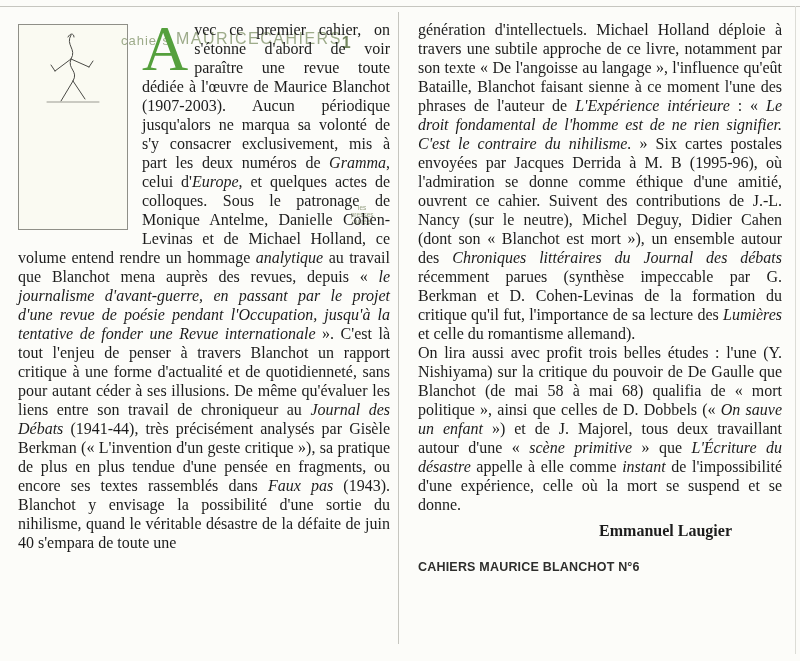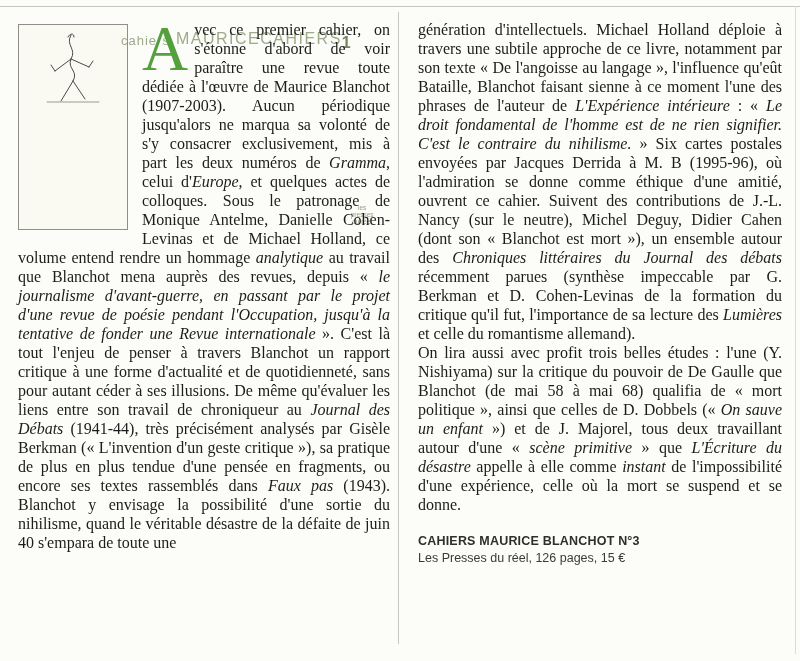--- a/index.html
+++ b/index.html
@@ -112,21 +112,21 @@
     <p class="body-text"><span class="dropcap">A</span><span><span>vec ce premier cahier, on s'étonne d'abord de voir paraître une revue toute dédiée à l'œuvre de Maurice Blanchot (1907-2003). Aucun périodique jusqu'alors ne marqua sa volonté de s'y consacrer exclusivement, mis à part les deux numéros de </span><em>Gramma</em><span>, celui d'</span><em>Europe</em><span>, et quelques actes de colloques. Sous le patronage de Monique Antelme, Danielle Cohen-Levinas et de Michael Holland, ce volume entend rendre un hommage </span><em>analytique</em><span> au travail que Blanchot mena auprès des revues, depuis « </span><em>le journalisme d'avant-guerre, en passant par le projet d'une revue de poésie pendant l'Occupation, jusqu'à la tentative de fonder une Revue internationale</em><span> ». C'est là tout l'enjeu de penser à travers Blanchot un rapport critique à une forme d'actualité et de quotidienneté, sans pour autant céder à ses illusions. De même qu'évaluer les liens entre son travail de chroniqueur au </span><em>Journal des Débats</em><span> (1941-44), très précisément analysés par Gisèle Berkman (« L'invention d'un geste critique »), sa pratique de plus en plus tendue d'une pensée en fragments, ou encore ses textes rassemblés dans </span><em>Faux pas</em><span> (1943). Blanchot y envisage la possibilité d'une sortie du nihilisme, quand le véritable désastre de la défaite de juin 40 s'empara de toute une</span></span></p>
 
   </div>
 
   <div class="col-right">
 
     <p class="body-text"><span>génération d'intellectuels. Michael Holland déploie à travers une subtile approche de ce livre, notamment par son texte « De l'angoisse au langage », l'influence qu'eût Bataille, Blanchot faisant sienne à ce moment l'une des phrases de l'auteur de </span><em>L'Expérience intérieure</em><span> : « </span><em>Le droit fondamental de l'homme est de ne rien signifier. C'est le contraire du nihilisme.</em><span> » Six cartes postales envoyées par Jacques Derrida à M. B (1995-96), où l'admiration se donne comme éthique d'une amitié, ouvrent ce cahier. Suivent des contributions de J.-L. Nancy (sur le neutre), Michel Deguy, Didier Cahen (dont son « Blanchot est mort »), un ensemble autour des </span><em>Chroniques littéraires du Journal des débats</em><span> récemment parues (synthèse impeccable par G. Berkman et D. Cohen-Levinas de la formation du critique qu'il fut, l'importance de sa lecture des </span><em>Lumières</em><span> et celle du romantisme allemand).</span></p>
 
     <p class="body-text"><span>On lira aussi avec profit trois belles études : l'une (Y. Nishiyama) sur la critique du pouvoir de De Gaulle que Blanchot (de mai 58 à mai 68) qualifia de « mort politique », ainsi que celles de D. Dobbels (« </span><em>On sauve un enfant</em><span> ») et de J. Majorel, tous deux travaillant autour d'une « </span><em>scène primitive</em><span> » que </span><em>L'Écriture du désastre</em><span> appelle à elle comme </span><em>instant</em><span> de l'impossibilité d'une expérience, celle où la mort se suspend et se donne.</span></p>
 
+    <div class="signature">Emmanuel Laugier</div>
 
     <div class="review-footer">
-      <div class="footer-title">CAHIERS MAURICE BLANCHOT N°3</div>
-      <div class="footer-info">Les Presses du réel, 126 pages, 15 €</div>
+      <div class="footer-title">CAHIERS MAURICE BLANCHOT N°6</div>
     </div>
 
   </div>
 
 </div>
 
 </body></html>

